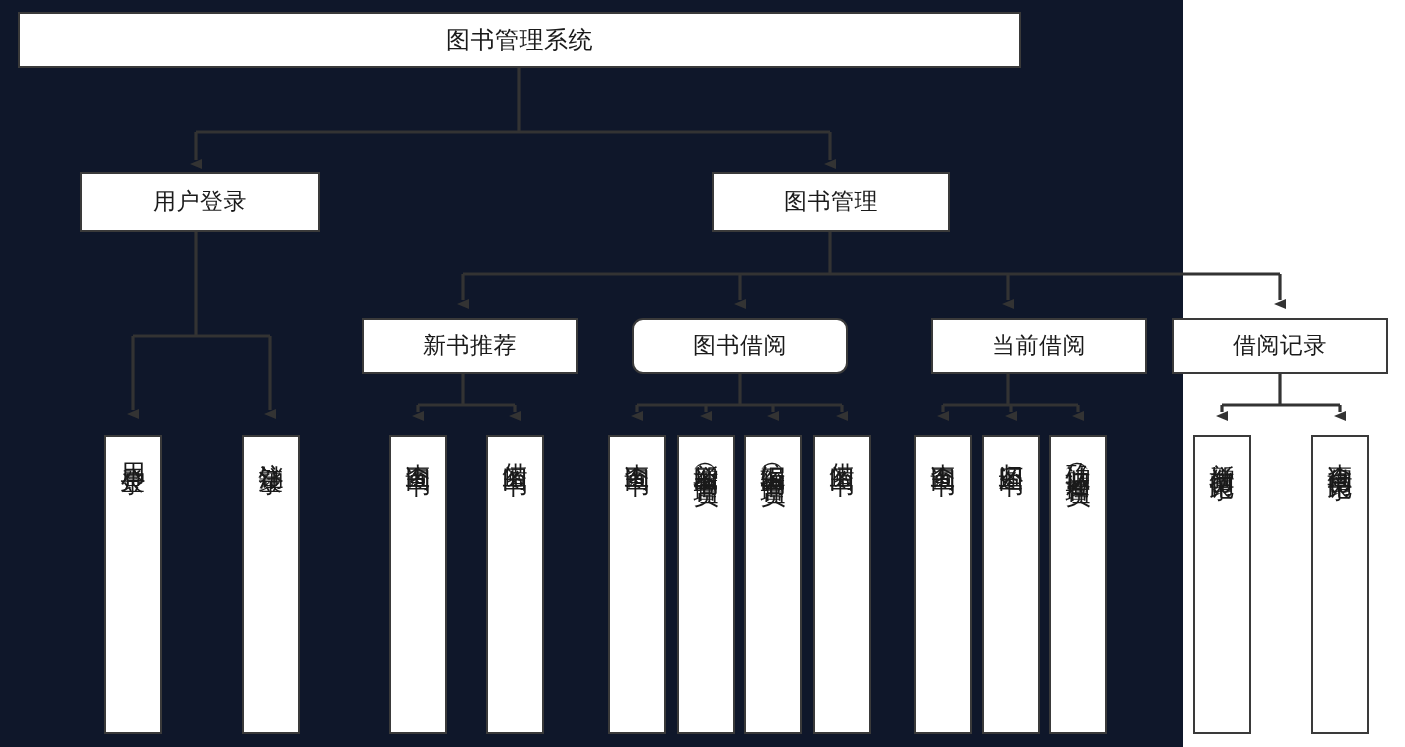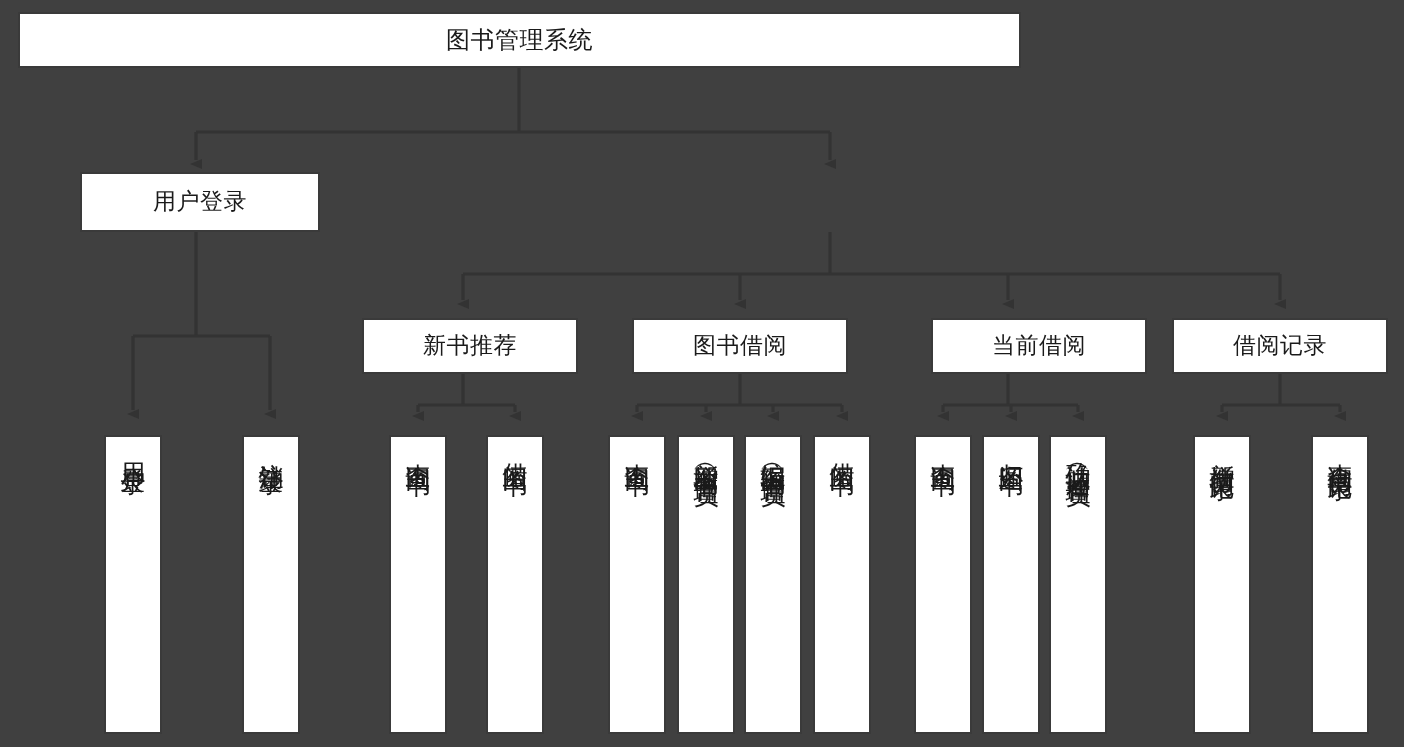--- a/index.html
+++ b/index.html
@@ -8,23 +8,23 @@
     background: #ffffff;
   }
   body {
     width: 1405px;
     height: 747px;
     overflow: hidden;
     font-family: "DejaVu Sans", "Liberation Sans", sans-serif;
   }
   #diagram-root {
     position: relative;
-    width: 1404px;
+    width: 1183px;
     height: 747px;
-    background: #404040;
+    background: #0f172a;
   }
   svg#tree-svg {
     position: absolute;
     top: 0;
     left: 0;
     width: 1405px;
     height: 747px;
   }
   .node-box {
     position: absolute;
@@ -143,26 +143,29 @@
   </svg>
 
   <div class="node-box horiz node-root" style="left:18px; top:12px; width:1003px; height:56px;">
     <span class="node-label">图书管理系统</span>
   </div>
 
   <div class="node-box horiz" style="left:80px; top:172px; width:240px; height:60px;">
     <span class="node-label">用户登录</span>
   </div>
 
+  <div class="node-box horiz" style="left:712px; top:172px; width:238px; height:60px;">
+    <span class="node-label">图书管理</span>
+  </div>
 
   <div class="node-box horiz" style="left:362px; top:318px; width:216px; height:56px;">
     <span class="node-label">新书推荐</span>
   </div>
 
-  <div class="node-box horiz" style="left:632px; top:318px; width:216px; height:56px;">
+  <div class="node-box horiz" style="left:632px; top:318px; width:216px; height:56px;border-radius:11px;">
     <span class="node-label">图书借阅</span>
   </div>
 
   <div class="node-box horiz" style="left:901px; top:318px; width:216px; height:56px;margin-left:30px;">
     <span class="node-label">当前借阅</span>
   </div>
 
   <div class="node-box horiz" style="left:1172px; top:318px; width:216px; height:56px;">
     <span class="node-label">借阅记录</span>
   </div>

